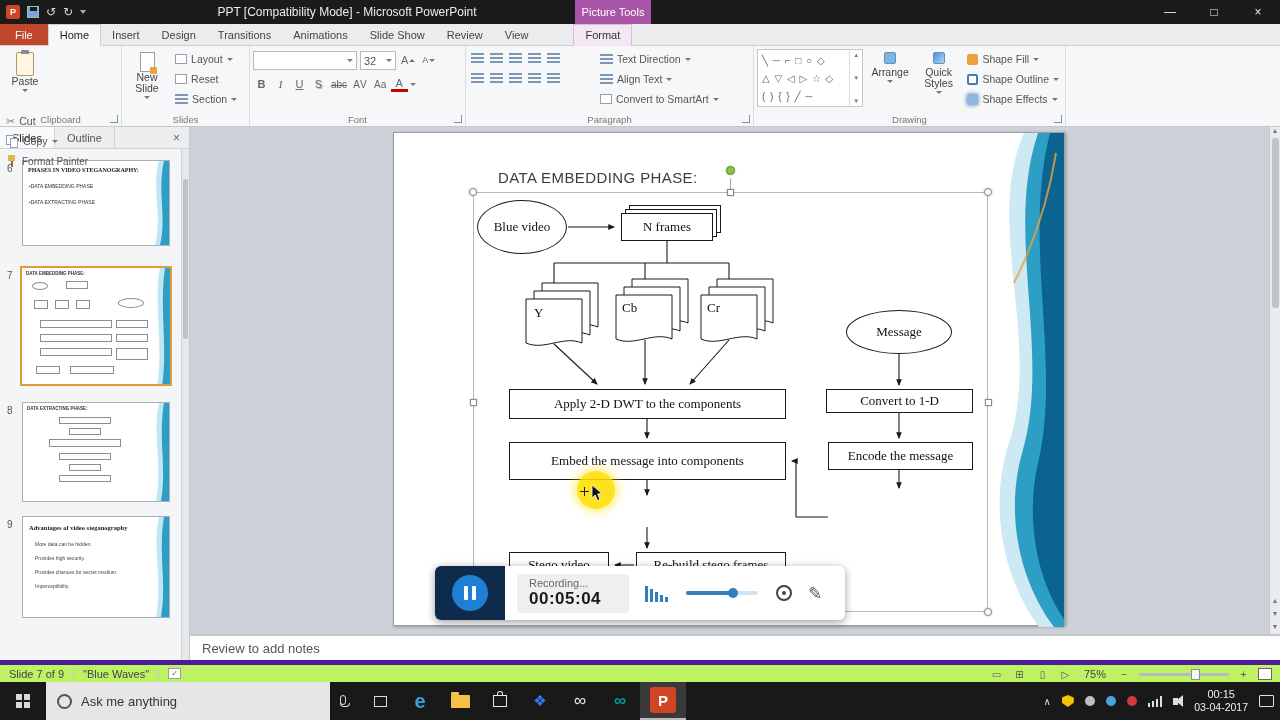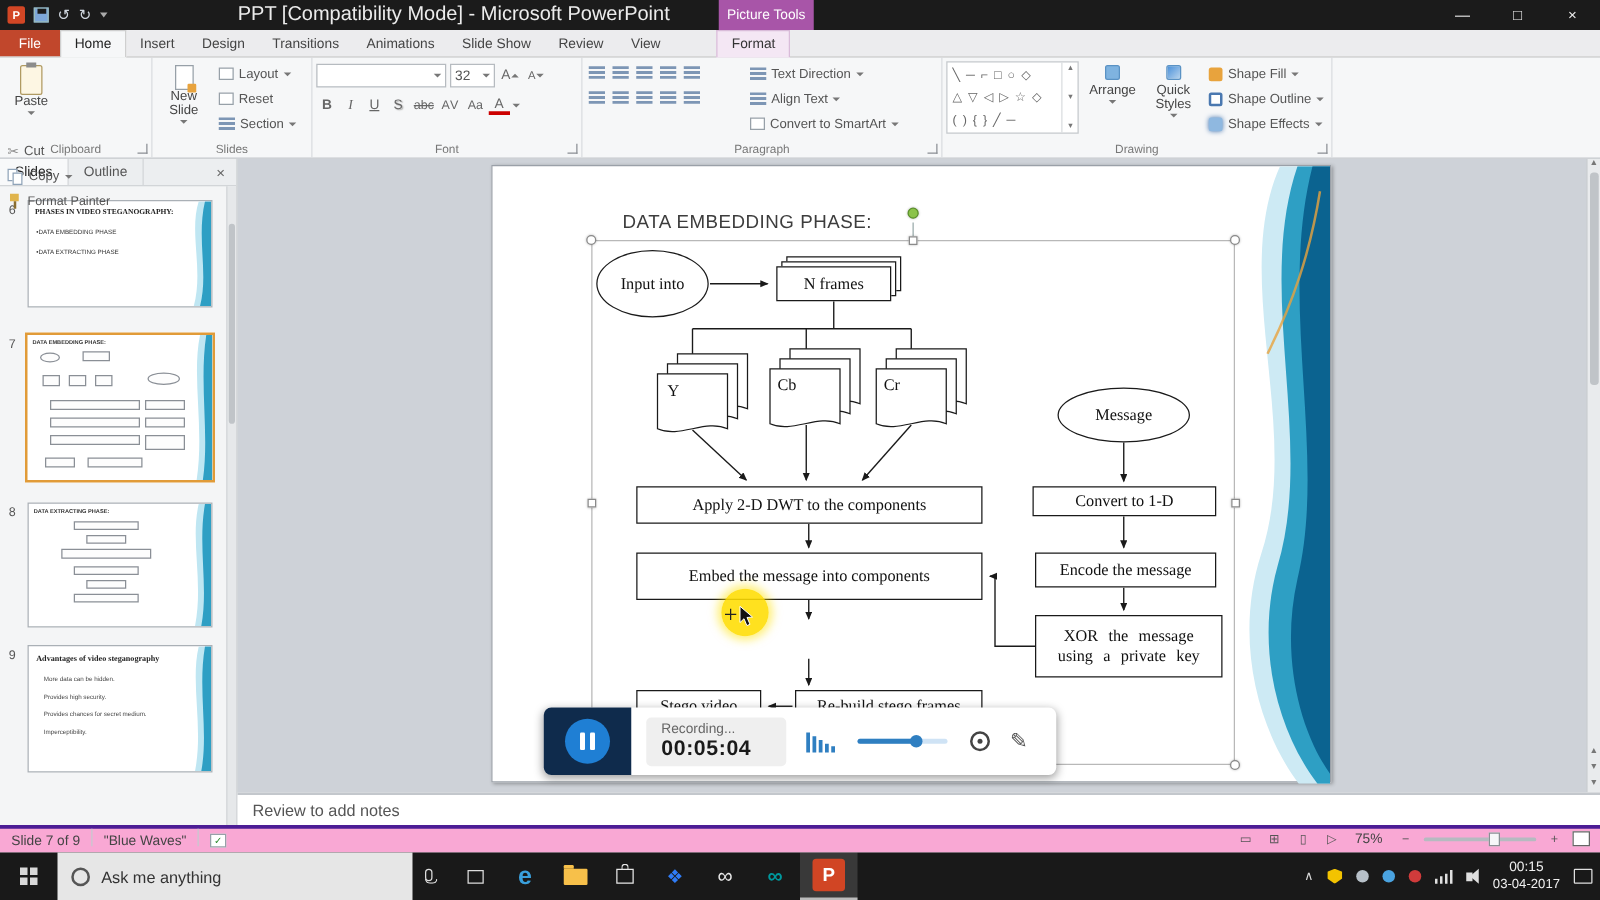--- a/index.html
+++ b/index.html
@@ -7,21 +7,21 @@
 #screen{position:relative;width:1280px;height:720px;overflow:hidden;background:#ced2d8;font-size:11px;color:#333}
 
 
 .titlebar{position:absolute;left:0;top:0;right:0;height:24px;background:#1b1b1b;color:#e6e6e6;z-index:30}
 .qat{position:absolute;left:6px;top:0;height:24px;display:flex;align-items:center;gap:7px}
 .qat-tile{width:14px;height:14px;border-radius:2px;background:#d24625;display:flex;align-items:center;justify-content:center;color:#fff;font-size:9px;font-weight:bold}
 .qat-save{width:12px;height:12px;background:#7da7d9;border:1px solid #9bb;position:relative}
 .qat-save i{position:absolute;left:2px;top:0;width:7px;height:4px;background:#1b1b1b;display:block}
 .qat-glyph{color:#cfd6de;font-size:12px;line-height:1}
 .qat-caret{width:0;height:0;border-left:3px solid transparent;border-right:3px solid transparent;border-top:4px solid #aaa}
-.title-text{position:absolute;left:148px;width:430px;top:0;height:24px;display:flex;align-items:center;justify-content:center;font-size:16px;color:#ececec;white-space:nowrap}
+.title-text{position:absolute;left:132px;width:430px;top:0;height:24px;display:flex;align-items:center;justify-content:center;font-size:12px;color:#ececec;white-space:nowrap}
 .ctx-header{position:absolute;left:575px;top:0;width:76px;height:24px;background:#a855a8;color:#fff;display:flex;align-items:center;justify-content:center;font-size:11px}
 .win-btns{position:absolute;right:0;top:0;height:24px;display:flex}
 .win-btn{width:44px;height:24px;display:flex;align-items:center;justify-content:center;color:#eee;font-size:12px}
 .win-btn.close{background:transparent}
 
 
 .tabrow{position:absolute;left:0;top:24px;right:0;height:22px;background:#ececee;border-bottom:1px solid #cfcfcf;display:flex;z-index:29}
 .tab{padding:0 11px;display:flex;align-items:center;color:#444;font-size:11px}
 .tab.file{background:#c1472c;color:#fff;padding:0 15px}
 .tab.active{background:#f6f7f8;border:1px solid #cfcfcf;border-bottom:1px solid #f6f7f8;margin-bottom:-1px;color:#222}
@@ -114,21 +114,21 @@
 .rec-bars i{width:3px;background:#2f7fc1;display:block}
 .rec-slider{margin-left:18px;width:72px;height:4px;background:#cfe3f5;border-radius:2px;position:relative}
 .rec-slider .fill{position:absolute;left:0;top:0;bottom:0;width:46px;background:#2f7fc1;border-radius:2px}
 .rec-slider .knob{position:absolute;left:42px;top:-3px;width:10px;height:10px;border-radius:50%;background:#2f7fc1}
 .rec-cam{margin-left:18px;width:16px;height:16px;border:2px solid #444;border-radius:50%;position:relative}
 .rec-cam i{position:absolute;left:4px;top:4px;width:4px;height:4px;background:#444;border-radius:50%;display:block}
 .rec-pencil{margin-left:16px;font-size:17px;color:#555}
 
 
 .notes{position:absolute;left:190px;top:634px;right:0;height:26px;background:#fff;border-top:2px solid #c3c7cc;display:flex;align-items:center;padding-left:12px;color:#555;font-size:13px;z-index:10}
-.statusbar{position:absolute;left:0;top:660px;right:0;height:22px;background:#f9a8d4;border-top:3px solid #4c1d95;display:flex;align-items:flex-start;font-size:11px;color:#444;z-index:30}
+.statusbar{position:absolute;left:0;top:660px;right:0;height:22px;background:#bef264;border-top:5px solid #4c1d95;display:flex;align-items:flex-end;font-size:11px;color:#444;z-index:30}
 .sb-item{padding:0 9px;display:flex;align-items:center;height:100%}
 .sb-sep{width:1px;height:14px;background:#c5c9ce}
 .sb-book{width:13px;height:11px;background:#fff;border:1px solid #97a0a8;display:flex;align-items:center;justify-content:center;font-size:8px;color:#2c8a2c}
 .sb-right{margin-left:auto;display:flex;align-items:center;gap:6px;padding-right:8px}
 .sb-view{width:17px;height:16px;display:flex;align-items:center;justify-content:center;color:#555;font-size:10px}
 .sb-slider{width:90px;height:3px;background:#b6bac0;position:relative;border-radius:2px}
 .sb-slider .knob{position:absolute;left:52px;top:-4px;width:9px;height:11px;background:#f6f7f8;border:1px solid #8a8f94}
 .sb-fit{width:14px;height:12px;border:1px solid #666;background:#fff}
 .taskbar{position:absolute;left:0;top:682px;right:0;height:38px;background:#191919;display:flex;align-items:center;color:#eee;z-index:50}
 .tb-cell{height:38px;display:flex;align-items:center;justify-content:center}
@@ -515,35 +515,34 @@
           <path d="M132,166 h56 v44 c-18,-8 -38,8 -56,0 z"></path>
           <path d="M238,146 h56 v44 c-18,-8 -38,8 -56,0 z"></path>
           <path d="M230,154 h56 v44 c-18,-8 -38,8 -56,0 z"></path>
           <path d="M222,162 h56 v44 c-18,-8 -38,8 -56,0 z"></path>
           <path d="M323,146 h56 v44 c-18,-8 -38,8 -56,0 z"></path>
           <path d="M315,154 h56 v44 c-18,-8 -38,8 -56,0 z"></path>
           <path d="M307,162 h56 v44 c-18,-8 -38,8 -56,0 z"></path>
         </g>
       </svg>
 
-      <div class="fcbox fcell" style="left:83px;top:67px;width:90px;height:54px;padding:0 10px">Input into</div>
+      <div class="fcbox fcell" style="left:83px;top:67px;width:90px;height:54px;padding:0 10px">Blue video</div>
       <div class="nf" style="left:235px;top:72px;width:92px;height:28px"></div>
       <div class="nf" style="left:231px;top:76px;width:92px;height:28px"></div>
       <div class="fcbox" style="left:227px;top:80px;width:92px;height:28px">N frames</div>
       <div class="fclabel" style="left:140px;top:172px">Y</div>
       <div class="fclabel" style="left:228px;top:167px">Cb</div>
       <div class="fclabel" style="left:313px;top:167px">Cr</div>
       <div class="fcbox" style="left:115px;top:256px;width:277px;height:30px">Apply 2-D DWT to the components</div>
       <div class="fcbox" style="left:115px;top:309px;width:277px;height:38px">Embed the message into components</div>
       <div class="fcbox" style="left:115px;top:419px;width:100px;height:26px">Stego video</div>
       <div class="fcbox" style="left:242px;top:419px;width:150px;height:26px">Re-build stego frames</div>
       <div class="fcbox fcell" style="left:452px;top:177px;width:106px;height:44px">Message</div>
       <div class="fcbox" style="left:432px;top:256px;width:147px;height:24px">Convert to 1-D</div>
       <div class="fcbox" style="left:434px;top:309px;width:145px;height:28px">Encode the message</div>
-      <div class="fcbox" style="left:434px;top:359px;width:150px;height:50px;padding:2px 8px;word-spacing:5px">XOR the message using a private key</div>
 
       <div class="spot"></div>
       <div class="crossh">
           <b></b>
           <i></i>
         </div>
       <svg class="cursor" width="14" height="18" viewBox="0 0 14 18">
         <path d="M1,1 L1,14 L4.2,11 L6.5,16.5 L9,15.4 L6.6,10 L11,9.6 Z" fill="#111" stroke="#fff" stroke-width="0.8"></path>
       </svg>
     </div>

